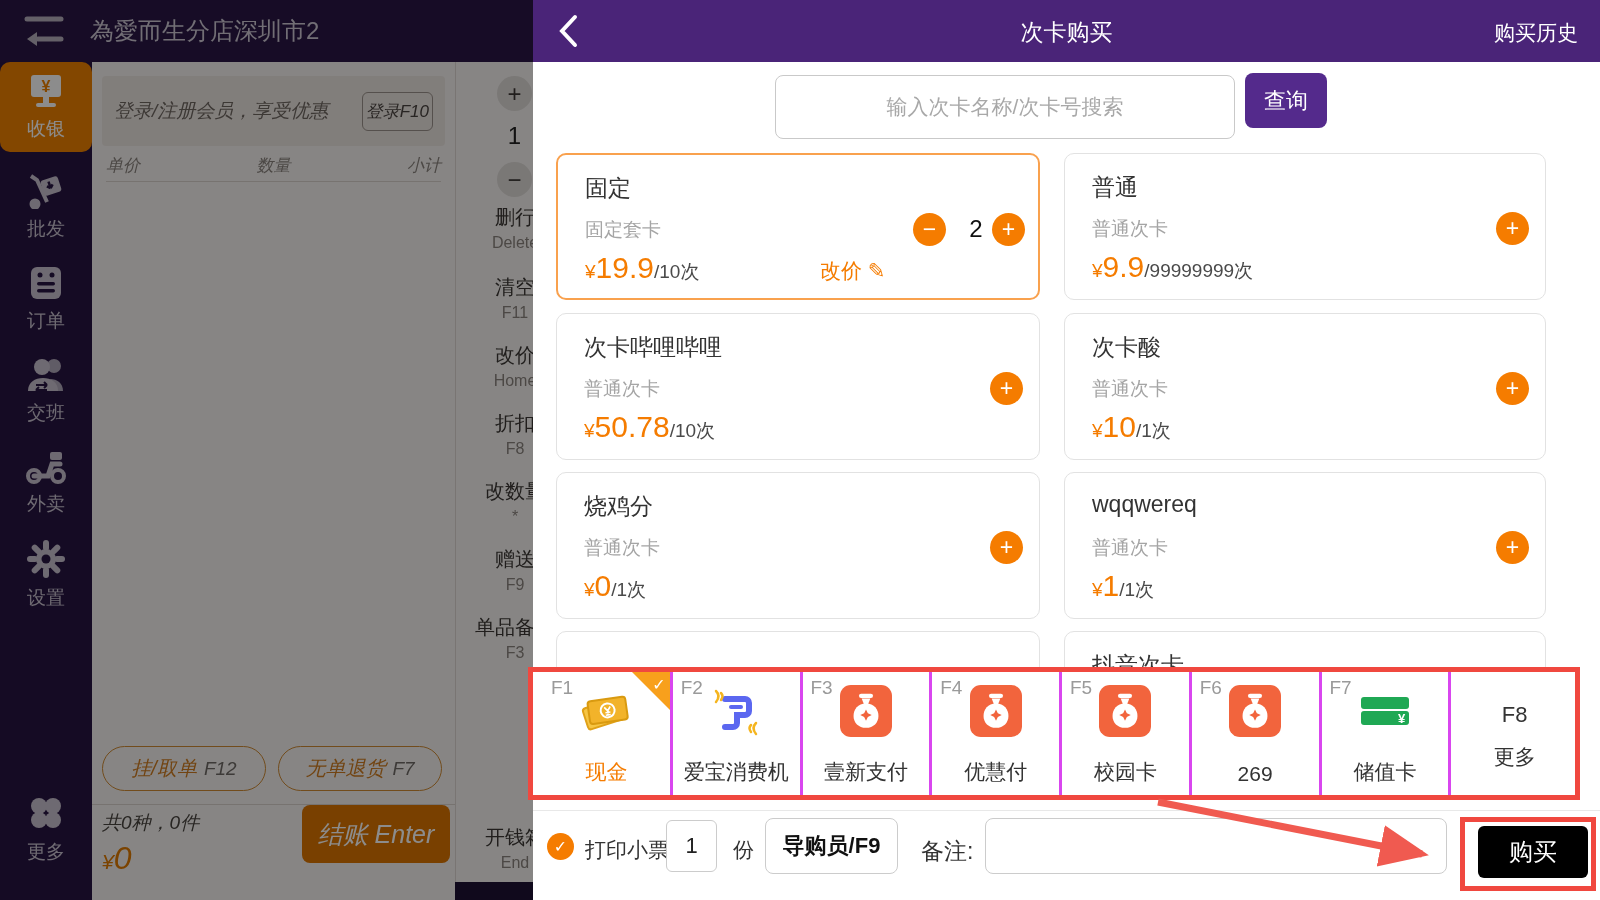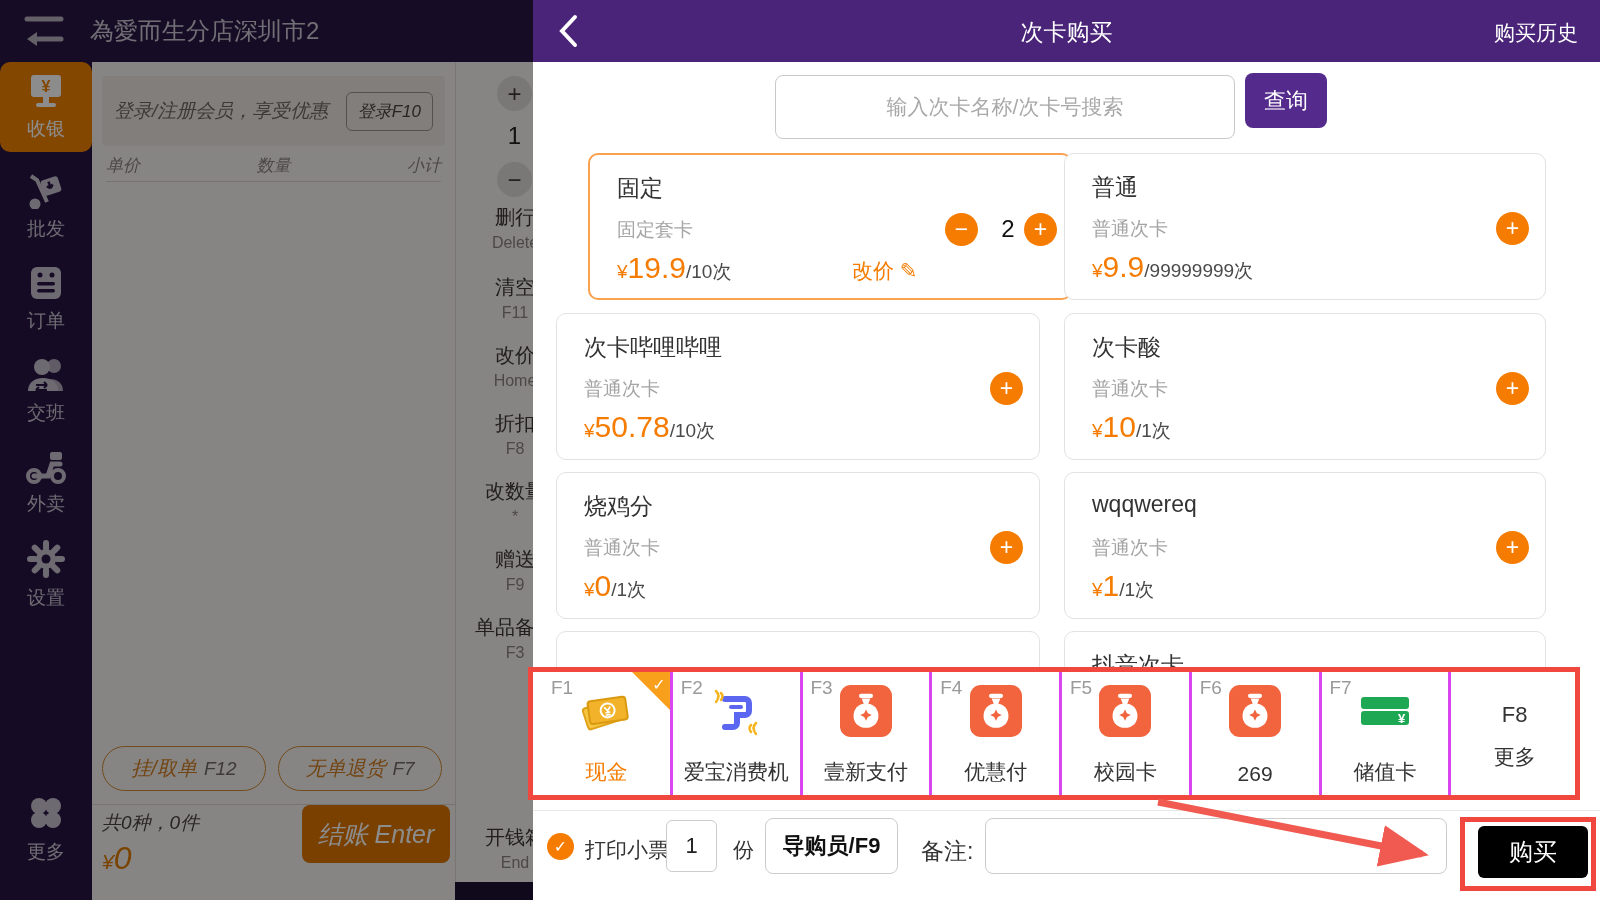--- a/index.html
+++ b/index.html
@@ -13,21 +13,21 @@
   .store-name { color:#cfc9d6; font-size:24px; margin-left:26px; white-space:nowrap; }
 
   .side { position:absolute; left:0; top:62px; width:92px; height:838px; background:#271443; }
   .side-item { position:absolute; left:0; width:92px; height:90px; display:flex; flex-direction:column; align-items:center; justify-content:center; gap:7px; color:#c9c2cf; font-size:19px; }
   .side-item.active { background:#ef8200; border-radius:10px; color:#fff; }
   .side-item svg { display:block; }
 
   .cart { position:absolute; left:92px; top:62px; width:363px; height:844px; background:#f6f3f1;font-style:italic; }
   .member-bar { position:absolute; left:10px; top:14px; width:343px; height:70px; background:#ece5e1; border-radius:4px; display:flex; align-items:center; padding:0 12px; }
   .member-text { color:#6f6862; font-size:19px; flex:1; }
-  .login-btn { border:1px solid #9b938c; border-radius:6px; padding:7px 11px; font-size:17px; color:#4a4440; background:transparent; white-space:nowrap; }
+  .login-btn { border:1px solid #9b938c; border-radius:6px; padding:7px 3px; font-size:17px; color:#4a4440; background:transparent; white-space:nowrap; }
   .cart-cols { position:absolute; top:88px; left:14px; width:335px; height:32px; display:flex; color:#8a837e; font-size:17px; align-items:center; border-bottom:1px solid #d9d2cd; }
   .cart-cols .c1 { flex:1; text-align:left; } .cart-cols .c2 { flex:1; text-align:center; } .cart-cols .c3 { flex:1; text-align:right; }
   .hold-row { position:absolute; left:10px; top:684px; width:340px; display:flex; gap:12px; }
   .pill-btn { flex:1; height:45px; border:1.5px solid #cf8a33; border-radius:23px; display:flex; align-items:center; justify-content:center; font-size:20px; color:#cf7d22; background:transparent; }
   .pill-btn .key { color:#6f6a66; margin-left:7px; font-size:19px; }
   .cart-foot-line { position:absolute; left:0; top:742px; width:363px; border-top:1px solid #d9d2cd; }
   .summary { position:absolute; left:10px; top:748px; }
   .summary .count { color:#4a4540; font-size:19px; }
   .summary .amt { color:#e07a00; margin-top:4px; }
   .summary .amt .cur { font-size:21px; } .summary .amt .num { font-size:32px; }
@@ -47,21 +47,21 @@
   .p-header { position:absolute; left:0; top:0; width:1067px; height:62px; background:#4a2478; }
   .back { position:absolute; left:24px; top:14px; }
   .p-title { position:absolute; left:0; width:1067px; top:17px; text-align:center; color:#fff; font-size:23px; }
   .p-history { position:absolute; right:22px; top:19px; color:#fff; font-size:21px; }
   .search-input { position:absolute; left:242px; top:75px; width:460px; height:64px; border:1px solid #c9c9c9; border-radius:8px; text-align:center; font-size:21px; color:#333; font-family:"Liberation Sans",sans-serif; }
   .search-input::placeholder { color:#a8a8a8; }
   .search-btn { position:absolute; left:712px; top:73px; width:82px; height:55px; background:#542a8c; border:none; border-radius:8px; color:#fff; font-size:22px; }
 
   .cards-clip { position:absolute; left:0; top:140px; width:1067px; height:529px; overflow:hidden; }
   .card { position:absolute; width:484px; height:147px; background:#fff; border:1px solid #e2e2e2; border-radius:10px; }
-  .card.selected { border:2px solid #f9a14e;margin-left:32px; }
+  .card.selected { border:2px solid #f9a14e; }
   .card-title { position:absolute; left:27px; top:18px; font-size:23px; color:#333; }
   .card-sub { position:absolute; left:27px; top:62px; font-size:19px; color:#a5a5a5; }
   .card-price { position:absolute; left:27px; top:96px; display:flex; align-items:baseline; }
   .card-price .cur { color:#f57c00; font-size:19px; } .card-price .val { color:#f57c00; font-size:30px; } .card-price .per { color:#4a4a4a; font-size:19px; }
   .plus-btn, .minus-btn { position:absolute; width:33px; height:33px; border-radius:50%; background:#f57c00; color:#fff; font-size:23px; display:flex; align-items:center; justify-content:center; }
   .plus-btn.right { right:16px; top:58px; }
   .qty-num { position:absolute; left:398px; top:60px; font-size:24px; color:#111; width:40px; text-align:center; }
   .change-price { position:absolute; left:262px; top:102px; color:#f57c00; font-size:21px; }
 
   .payrow { position:absolute; left:10px; top:672px; width:1035px; height:123px; display:flex; background:#fff; }

